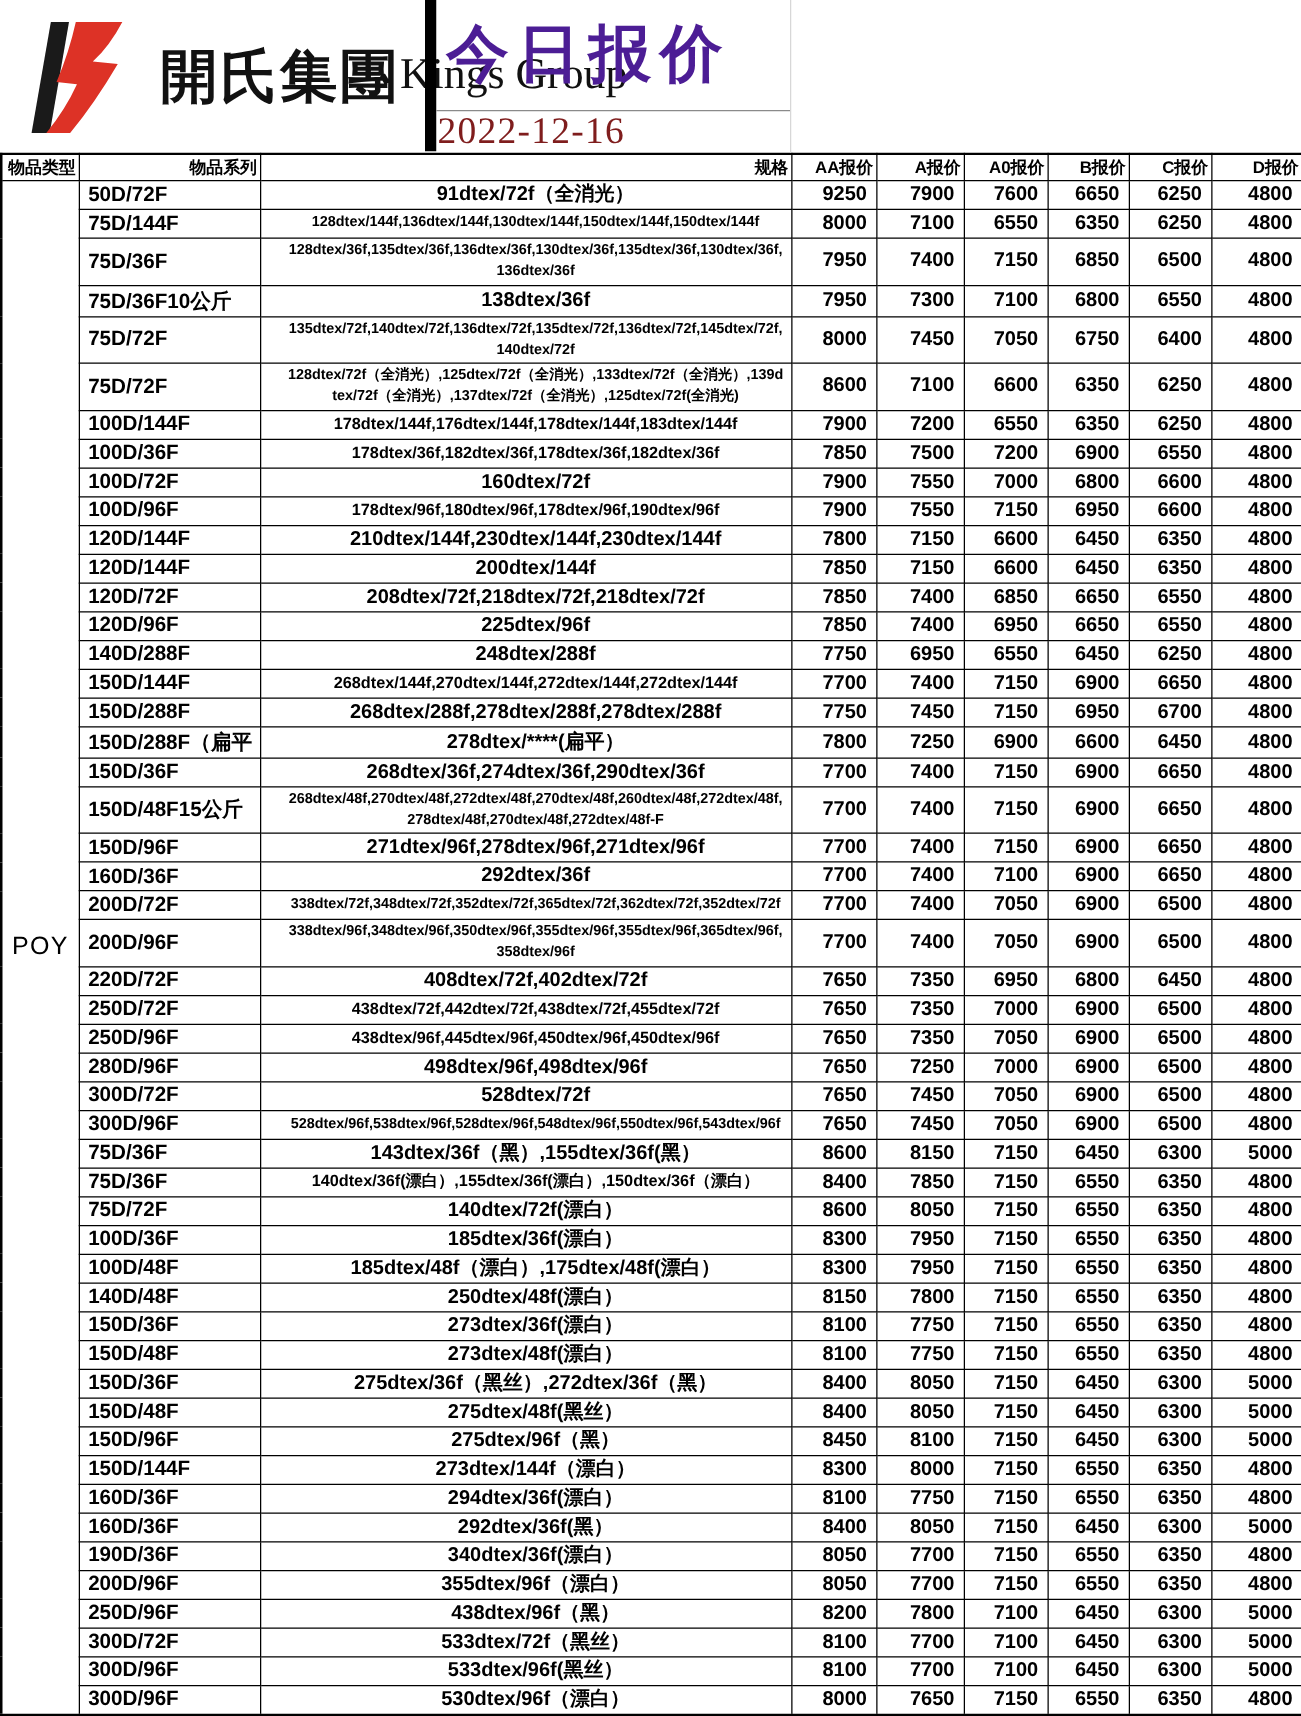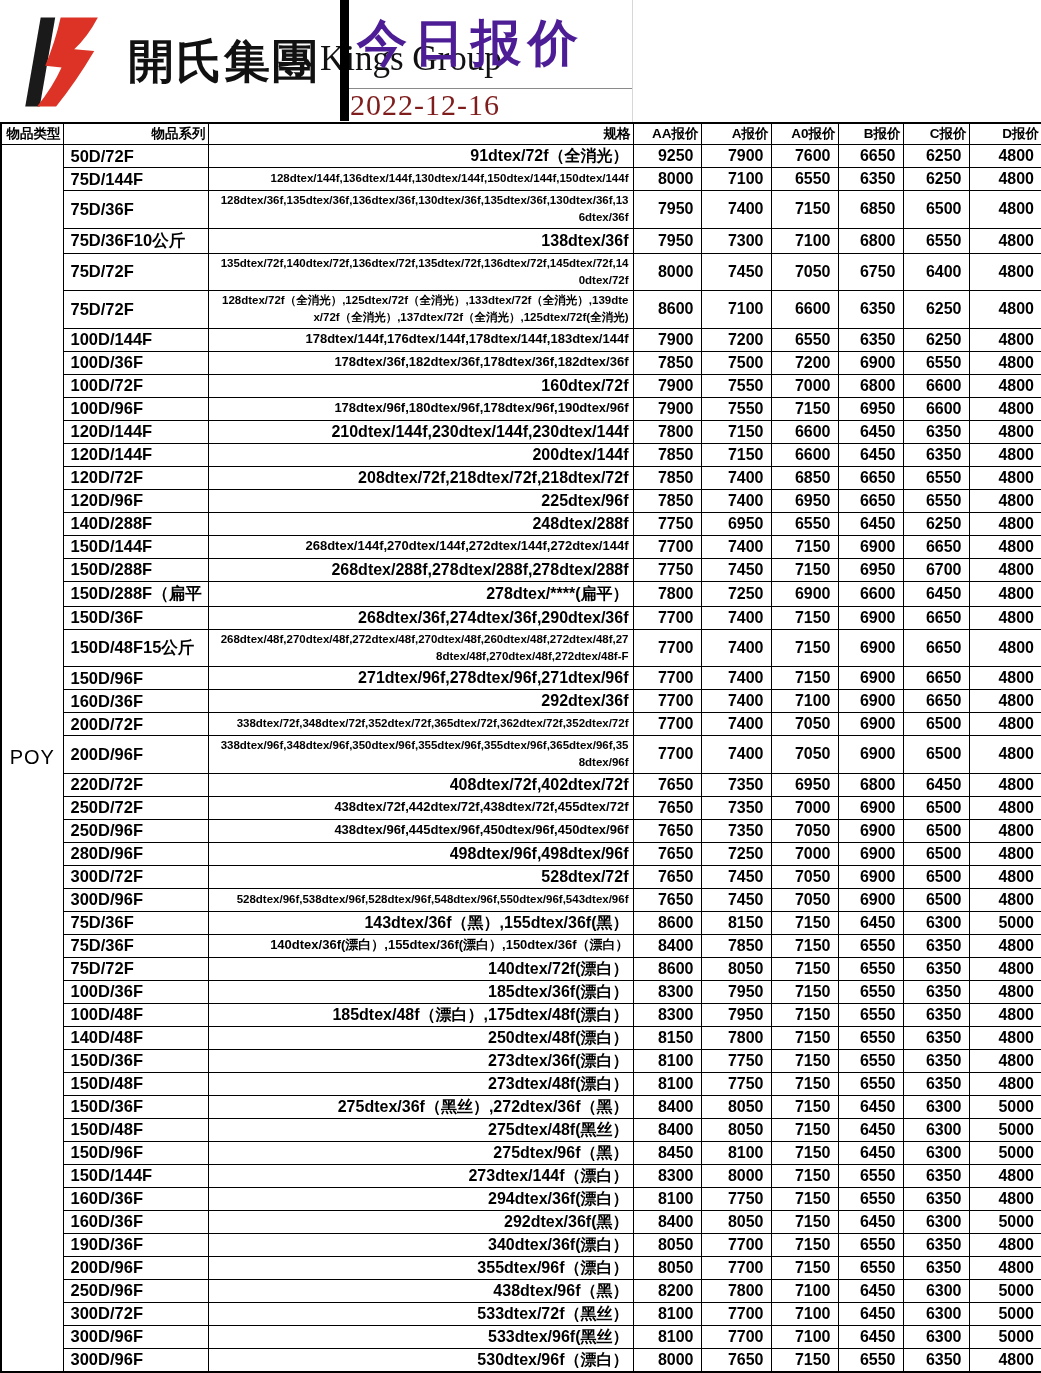--- a/index.html
+++ b/index.html
@@ -29,22 +29,22 @@
   table.price-table { border-collapse:collapse; table-layout:fixed; width:1041px;
     border:2px solid #000; border-bottom:3px solid #000; background:#fff; }
   .price-table th, .price-table td { border:1px solid #000; overflow:hidden; }
   .price-table thead th { font-size:13.5px; font-weight:bold; text-align:right;
     height:21px; padding:1px 2px; white-space:nowrap; }
   .price-table tbody tr { height:23px; }
   td.category-cell { font-size:20px; font-weight:normal; text-align:center;
     letter-spacing:1px; vertical-align:middle; }
   td.series-cell { font-weight:bold; font-size:16.5px; padding:1px 2px 1px 7px;
     white-space:nowrap; text-align:left; vertical-align:middle; }
-  td.spec-cell { font-weight:bold; font-size:16px; padding:1px 4px 1px 10px;
-    text-align:right; vertical-align:middle; line-height:1.25; word-break:break-all; }
+  td.spec-cell { font-weight:bold; font-size:16px; padding:1px 4px 1px 20px;
+    text-align:center; vertical-align:middle; line-height:1.25; word-break:break-all; }
   td.spec-cell.sm { font-size:13px; }
   td.spec-cell.xs { font-size:11.5px; line-height:1.5; }
   td.price-cell { font-weight:bold; font-size:16px; text-align:right;
     padding:1px 7px 1px 1px; vertical-align:middle; white-space:nowrap; }
 </style>
 </head>
 <body>
 
 <div class="page">
 

